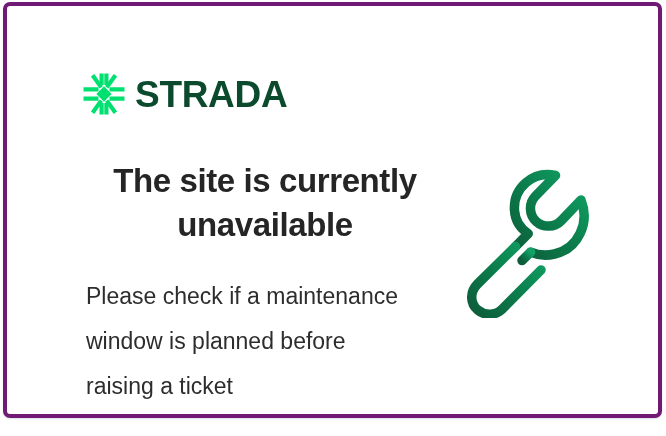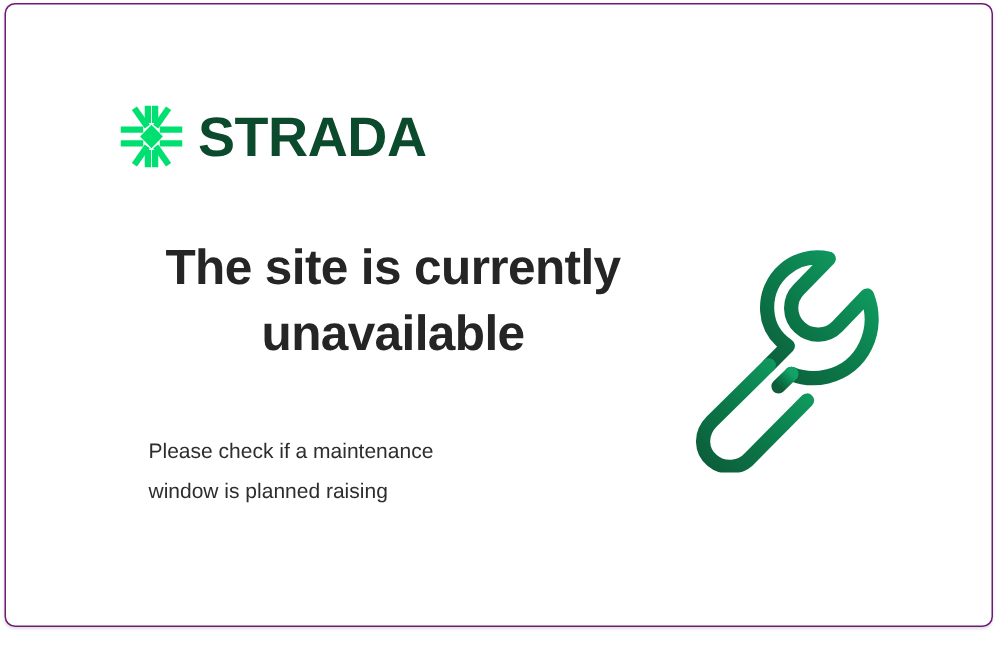--- a/index.html
+++ b/index.html
@@ -15,21 +15,21 @@
     -webkit-font-smoothing: antialiased;
   }
 
   .page-frame {
     position: absolute;
     left: 3px;
     top: 2px;
     width: 659px;
     height: 416px;
     background: #ffffff;
-    border: 1px solid #701a75;
+    border: 4px solid #701a75;
     border-radius: 7px;
     box-sizing: border-box;
     box-shadow: 0 1px 2px rgba(100,110,125,0.22);
     overflow: hidden;
   }
 
   .content {
     position: absolute;
     left: 0;
     top: 0;
@@ -74,25 +74,25 @@
     margin: 0;
     text-align: center;
   }
 
   
   .body-copy {
     position: absolute;
     left: 79px;
     top: 268px;
     width: 310px;
-    font-size: 14px;
+    font-size: 23px;
     font-weight: normal;
     line-height: 1.95;
     color: #2d2d2d;
-    margin: 16px;
+    margin: 0;
   }
   .body-copy .line {
     display: block;
     white-space: nowrap;
   }
 
   
   .wrench {
     position: absolute;
     left: 452px;
@@ -135,21 +135,22 @@
       </span>
       <span class="brand-word">STRADA</span>
     </div>
 
     
     <h1 class="headline">The site is currently unavailable</h1>
 
     
     <p class="body-copy">
       <span class="line">Please check if a maintenance</span>
-      <span class="line">window is planned raising</span>
+      <span class="line">window is planned before</span>
+      <span class="line">raising a ticket</span>
     </p>
 
     
     <span>
       <svg class="wrench" viewBox="0 0 160 160" aria-hidden="true">
         <defs>
           <linearGradient id="wrenchGrad" x1="0" y1="1" x2="1" y2="0">
             <stop offset="0%" stop-color="#0d5c3a"></stop>
             <stop offset="45%" stop-color="#0b7a4a"></stop>
             <stop offset="100%" stop-color="#11a366"></stop>

